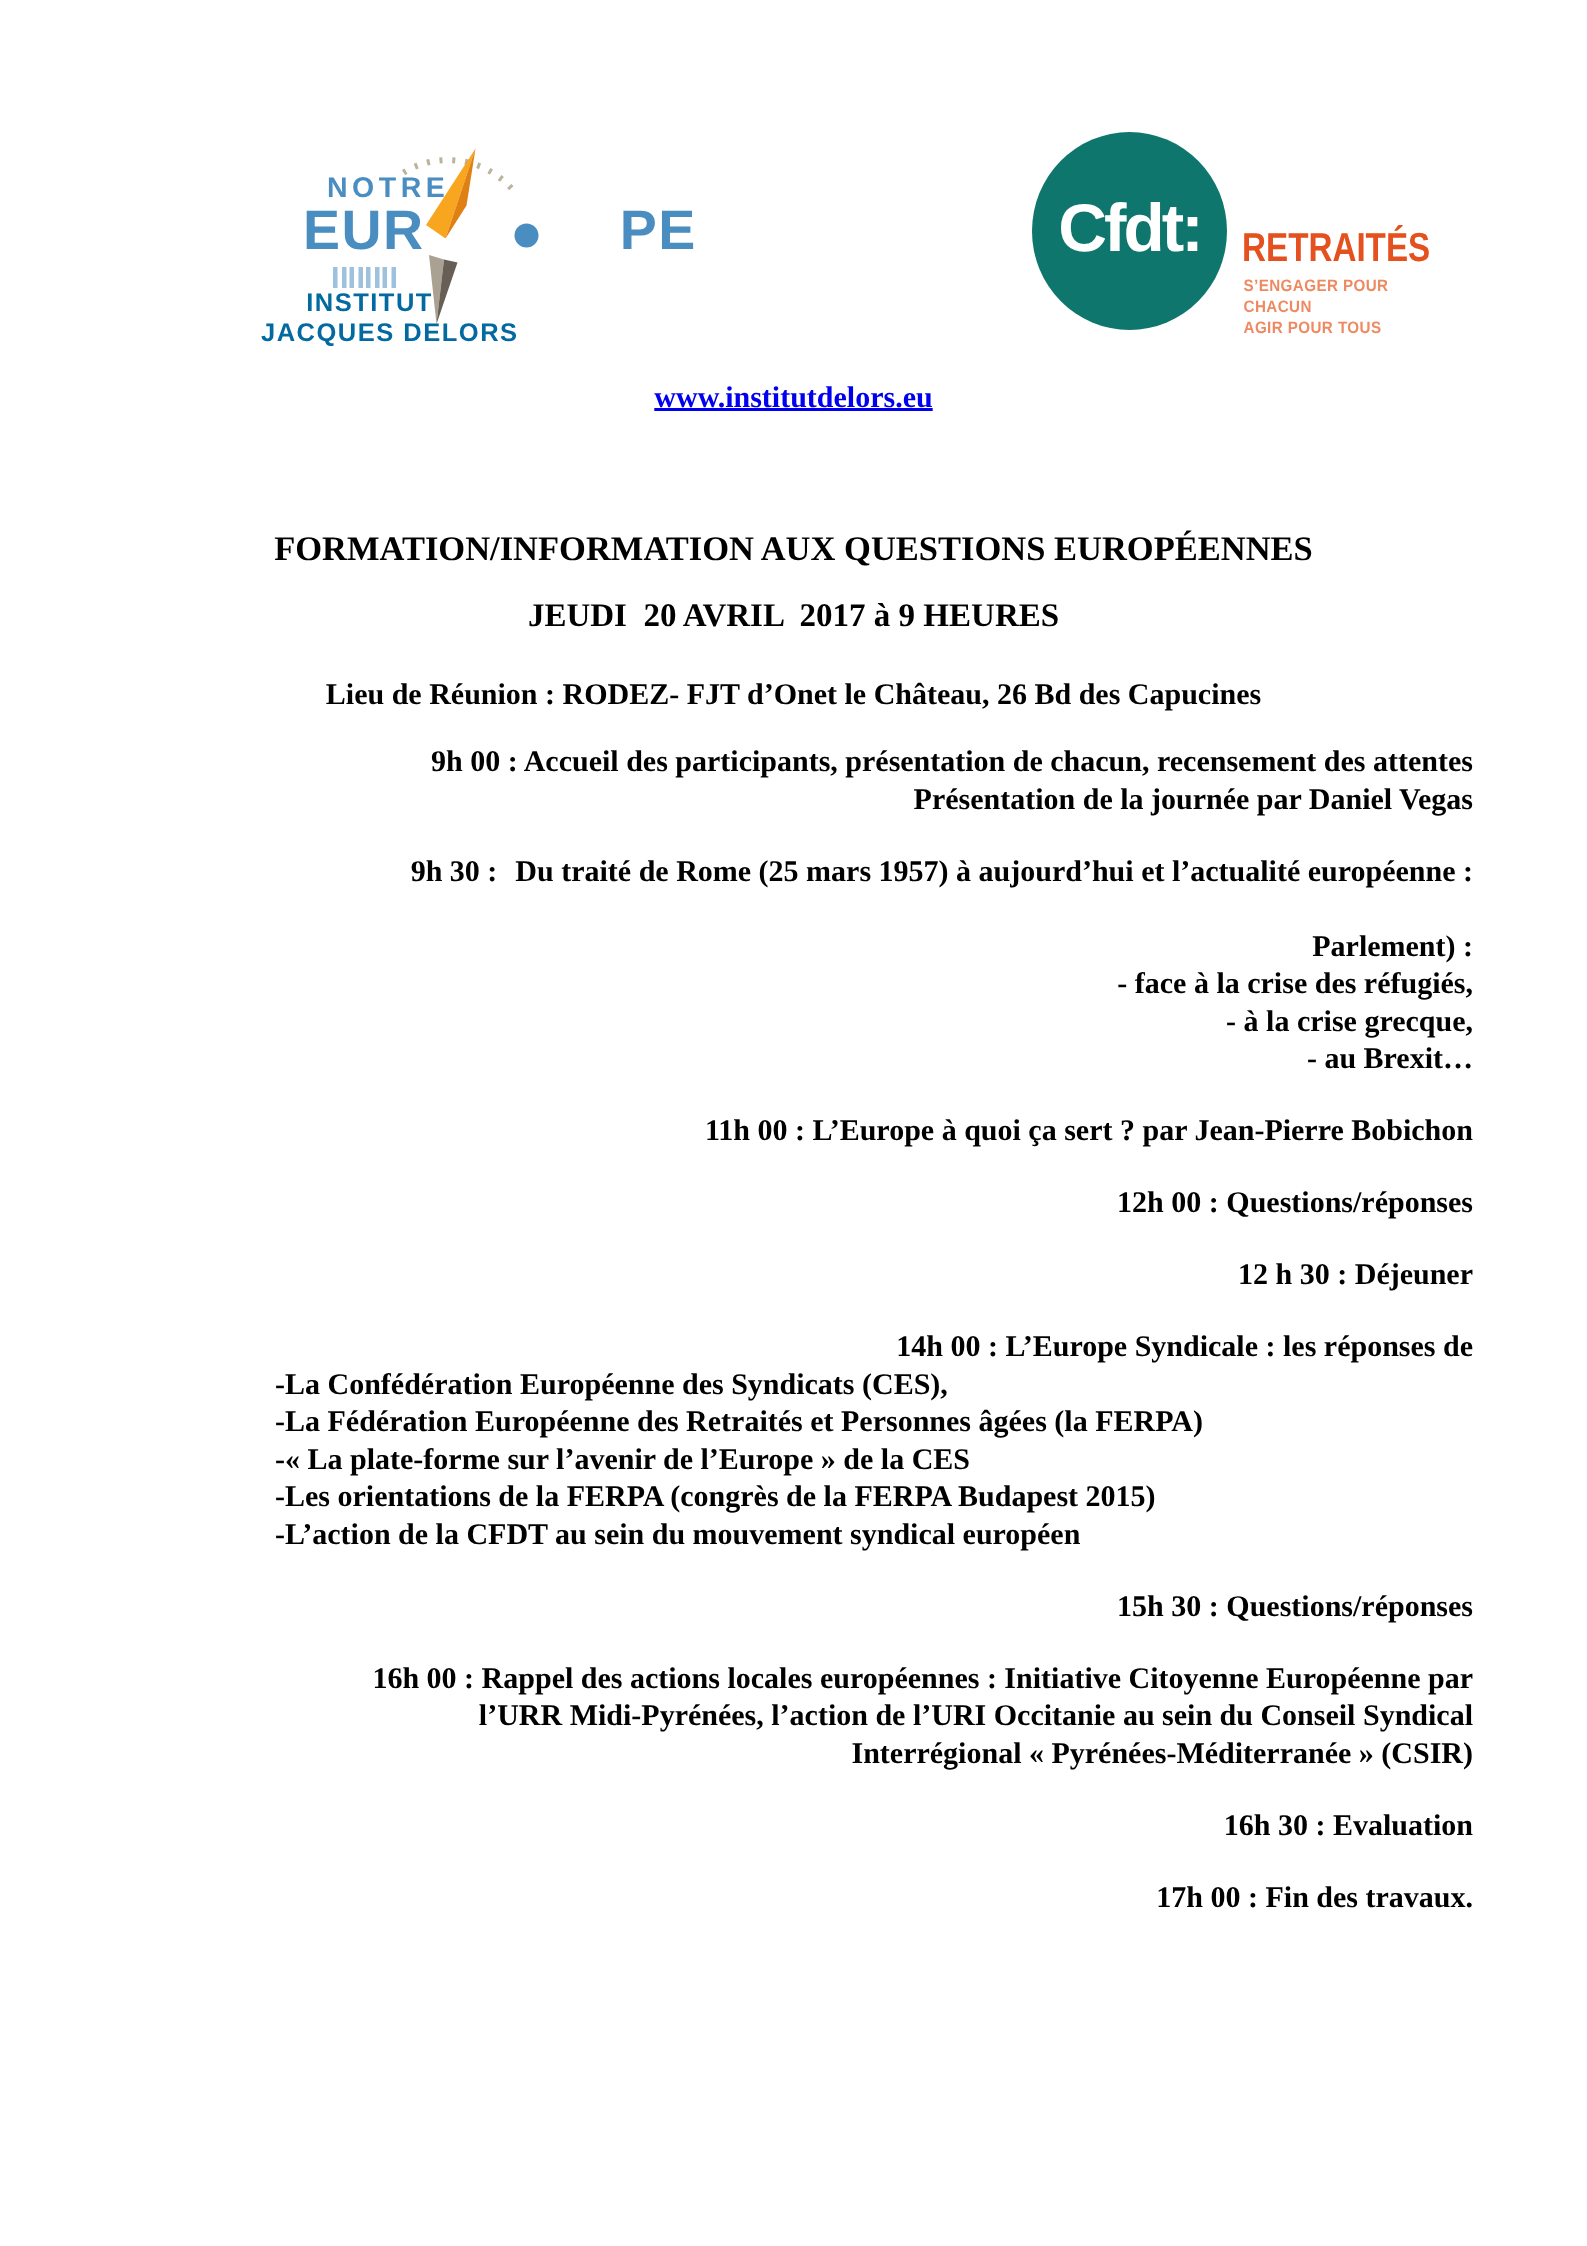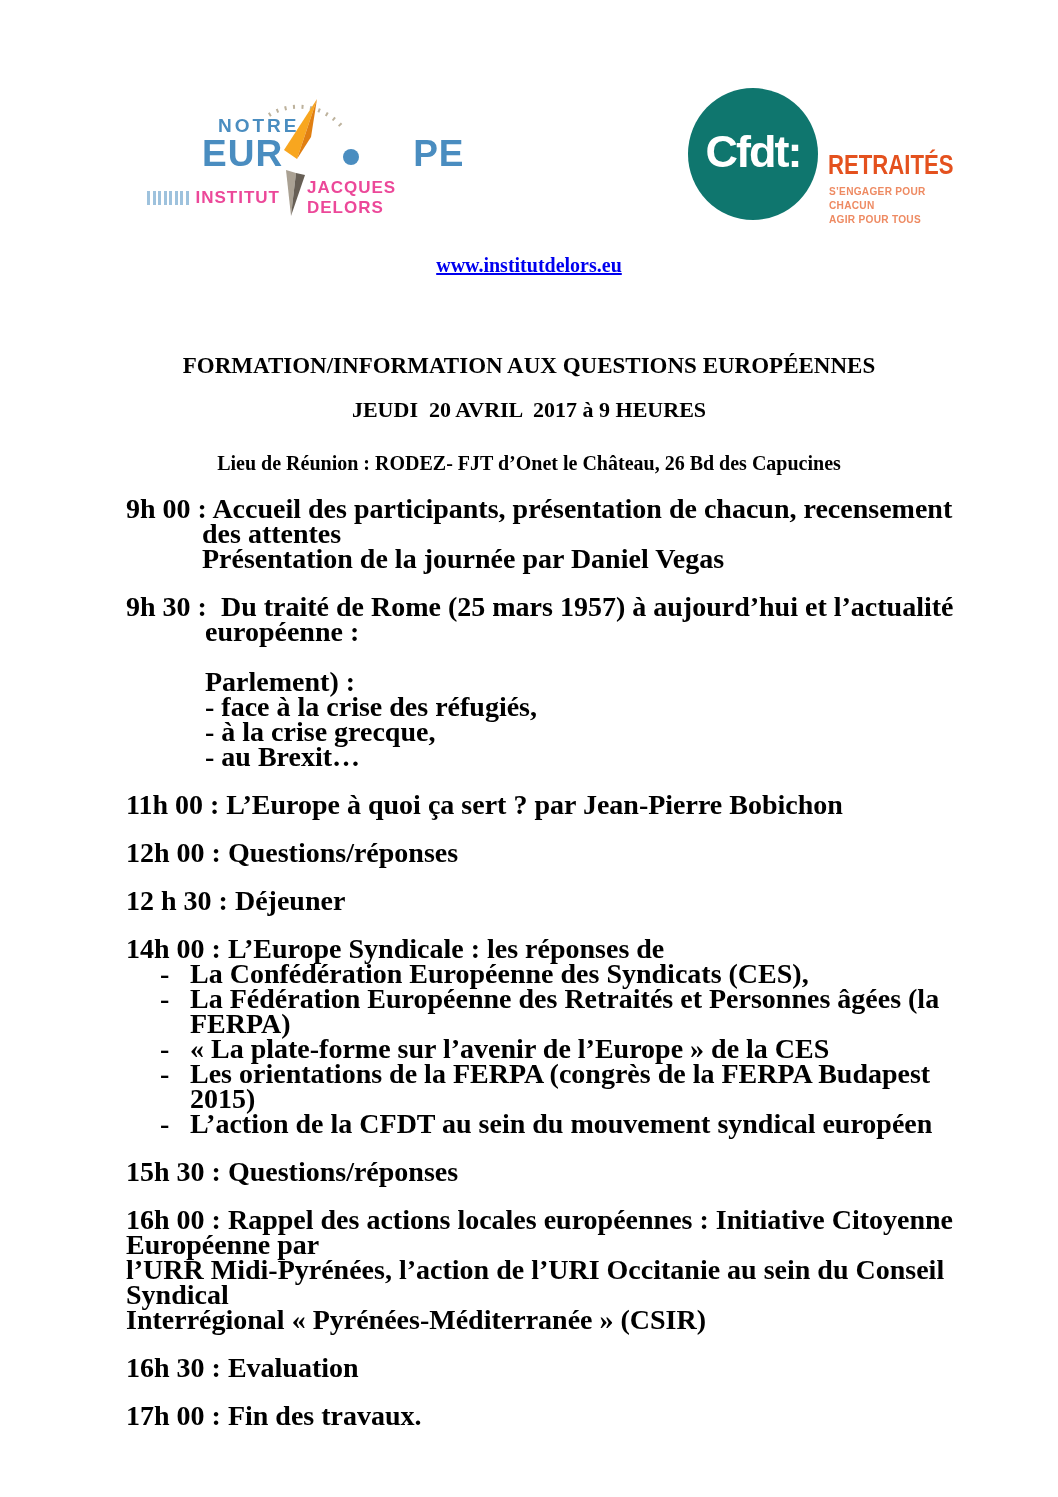--- a/index.html
+++ b/index.html
@@ -10,22 +10,22 @@
   
   .header{position:relative;height:230px;}
 
   .ne-logo{position:absolute;left:145px;top:86px;width:300px;height:132px;
            font-family:Liberation Sans, sans-serif;}
   .ne-notre{position:absolute;left:73px;top:29px;font-size:19px;letter-spacing:3px;color:#4a8dc0;}
   .ne-europe{position:absolute;left:57px;top:47px;font-size:37px;letter-spacing:1px;color:#4a8dc0;
              display:flex;align-items:center;gap:48px;}
   .ne-dot{display:inline-block;width:16px;height:16px;border-radius:50%;background:#4a8dc0;
           margin:6px 6px 0 12px;}
-  .ne-bottom{position:absolute;left:2px;top:92px;display:flex;align-items:center;color:#ec4899;
-             font-size:17px;letter-spacing:1px;}
+  .ne-bottom{position:absolute;left:2px;top:92px;display:flex;align-items:center;color:#0369a1;
+             font-size:17px;letter-spacing:1px;flex-direction:column;}
   .ne-ticks{display:flex;gap:2.5px;margin-right:7px;}
   .ne-ticks i{display:block;width:3px;height:14px;background:#9ec2dd;}
   .ne-jd{margin-left:27px;}
   .ne-svg{position:absolute;left:0;top:0;pointer-events:none;}
 
   .cfdt-logo{position:absolute;left:688px;top:88px;width:262px;height:140px;
              font-family:"Liberation Sans",sans-serif;}
   .cfdt-circle{position:absolute;left:0;top:0;width:130px;height:132px;border-radius:50%;
                background:#0f766e;display:flex;align-items:center;justify-content:center;}
   .cfdt-acronym{color:#fff;font-size:45px;letter-spacing:-2px;transform:translateY(-2px);}
@@ -36,21 +36,21 @@
                 white-space:nowrap;}
 
   
   .linkrow{padding-top:22px;text-align:center;font-size:20px;line-height:26px;}
   .linkrow a{color:#0000ee;text-decoration:underline;font-weight:bold;}
   .title{margin-top:74px;text-align:center;font-size:23px;line-height:27px;}
   .dateline{margin-top:18px;text-align:center;font-size:22px;line-height:26px;}
   .venue{margin-top:28px;text-align:center;font-size:20px;line-height:25px;}
 
   
-  .schedule{margin-top:20px;padding:0 76px 0 126px;font-size:28px;}
+  .schedule{margin-top:20px;padding:0 76px 0 126px;font-size:20px;text-align:right;}
   .item{line-height:25px;margin-bottom:23px;}
   .hang76{padding-left:76px;text-indent:-76px;}
   .hang79{padding-left:79px;text-indent:-79px;}
   .t930{margin-right:7px;}
   .bullet{display:flex;margin-left:34px;}
   .bullet .dash{width:30px;flex:none;}
 </style>
 </head>
 <body>
 

